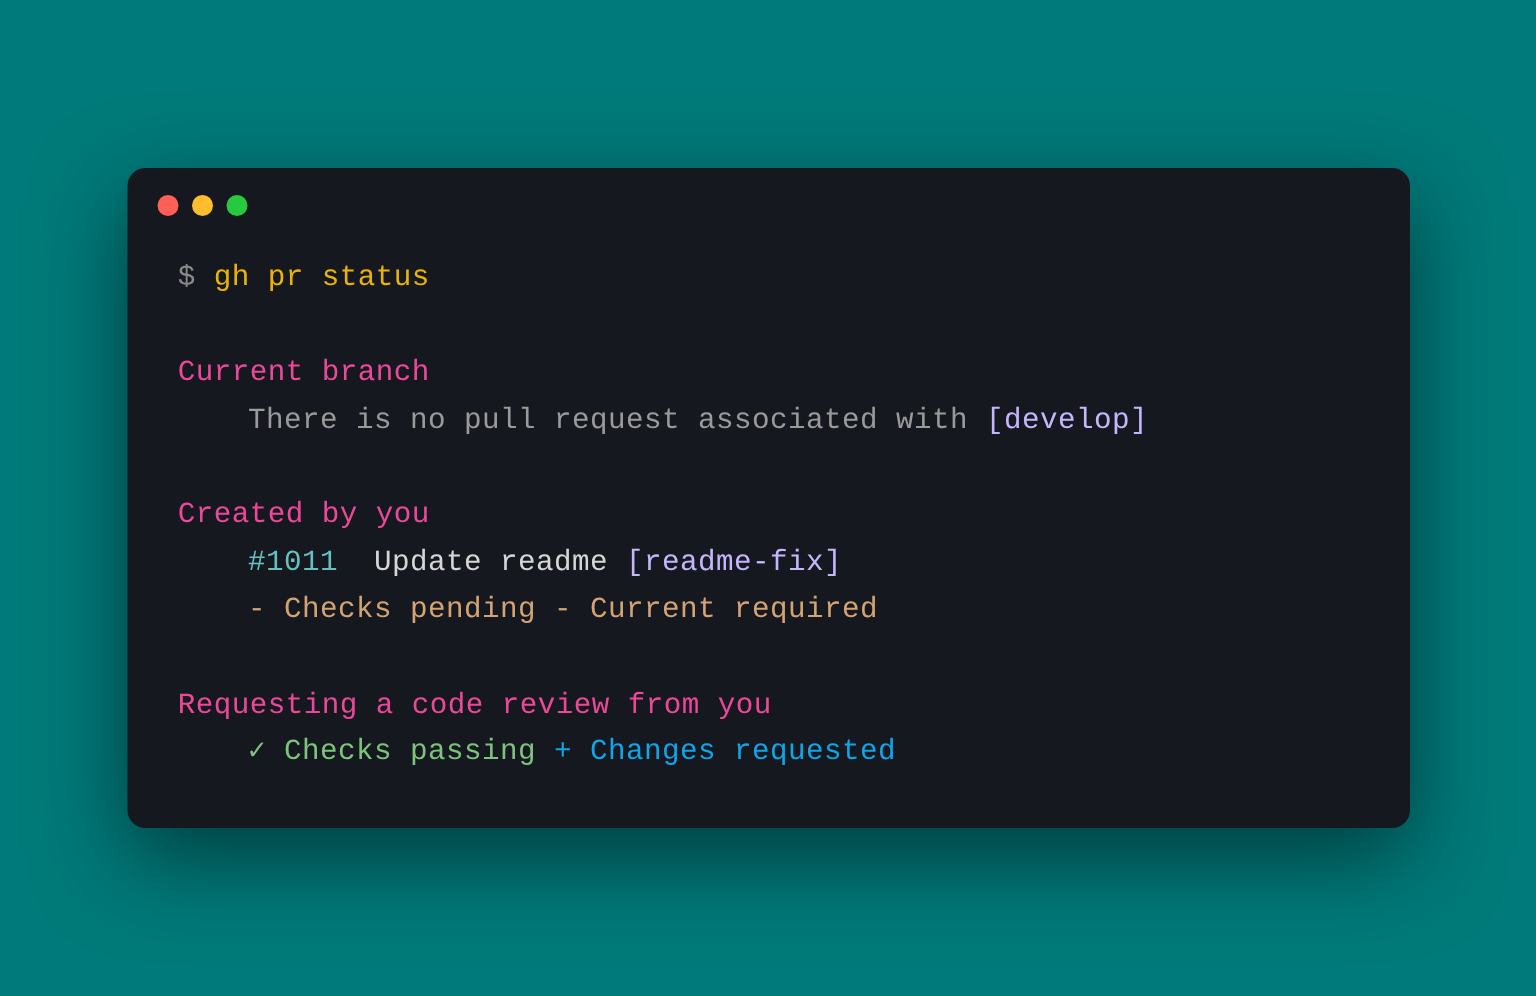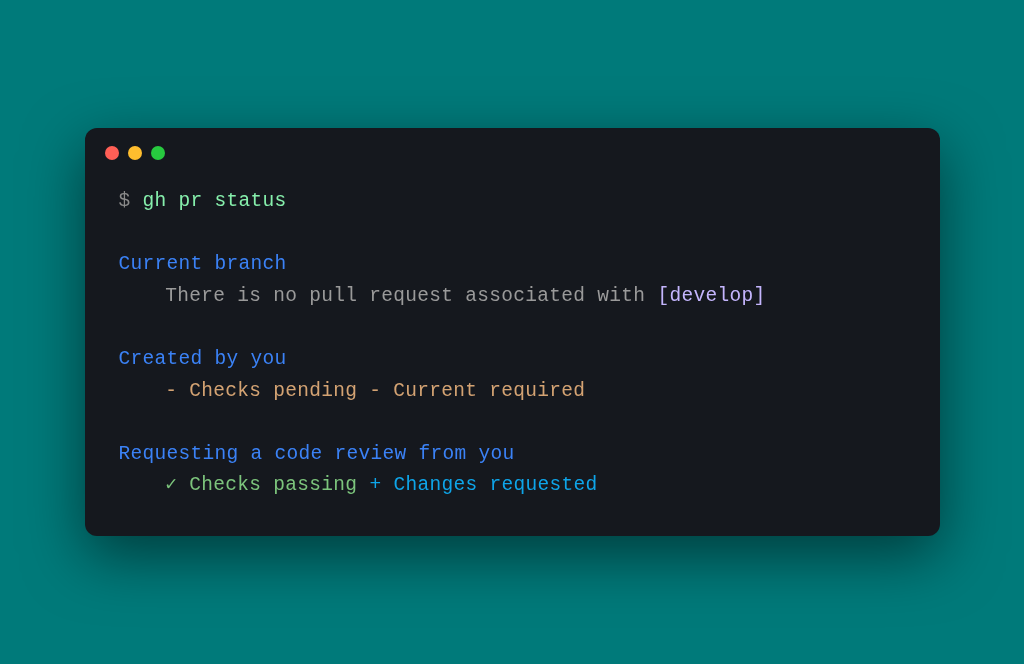--- a/index.html
+++ b/index.html
@@ -39,23 +39,23 @@
     .terminal-body {
       padding: 18px 34px 34px 34px;
       font-size: 19.5px;
       line-height: 1.62;
       letter-spacing: 0.3px;
     }
     .prompt-line {
       margin-bottom: 1.62em;
     }
     .prompt-symbol { color: #8a8a8a; }
-    .command-text { color: #86efac; }
+    .command-text { color: #eab308; }
     .section-header {
-      color: #3b82f6;
+      color: #ec4899;
       font-weight: 500;
     }
     .indent {
       padding-left: 2.4em;
     }
     .muted { color: #9a9a9a; }
     .branch { color: #c4b5fd; }
     .pr-number { color: #66c0c0; }
     .pr-title { color: #d6d6d6; }
     .status-pending { color: #d4a373; }
@@ -81,20 +81,21 @@
       <span class="prompt-symbol">$</span><span> </span><span class="command-text">gh pr status</span>
     </div>
 
     <div class="block">
       <div class="section-header">Current branch</div>
       <div class="indent"><span class="muted">There is no pull request associated with </span><span class="branch">[develop]</span></div>
     </div>
 
     <div class="block">
       <div class="section-header">Created by you</div>
+      <div class="indent"><span class="pr-number">#1011</span><span>  </span><span class="pr-title">Update readme </span><span class="branch">[readme-fix]</span></div>
       <div class="indent"><span class="status-pending">- Checks pending - Current required</span></div>
     </div>
 
     <div class="block">
       <div class="section-header">Requesting a code review from you</div>
       <div class="indent"><span class="status-check">✓</span><span class="status-passing"> Checks passing </span><span class="status-changes">+ Changes requested</span></div>
     </div>
 
   </div>
 </div>

